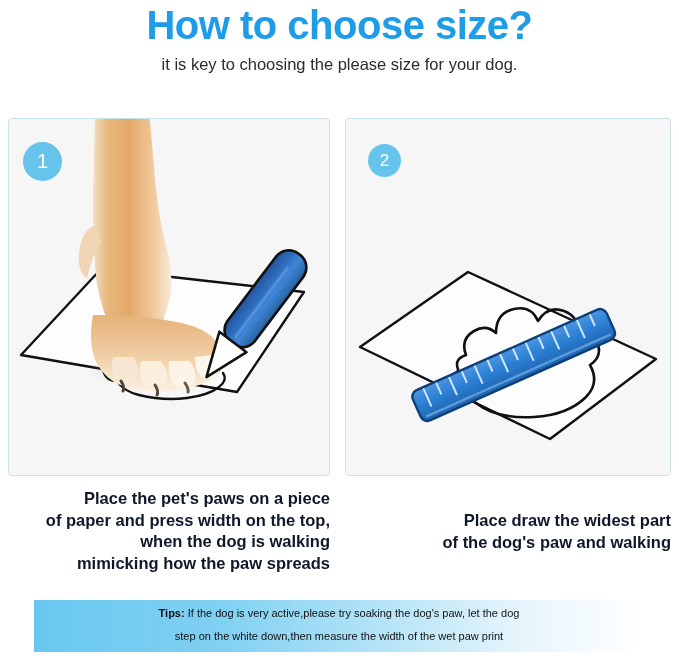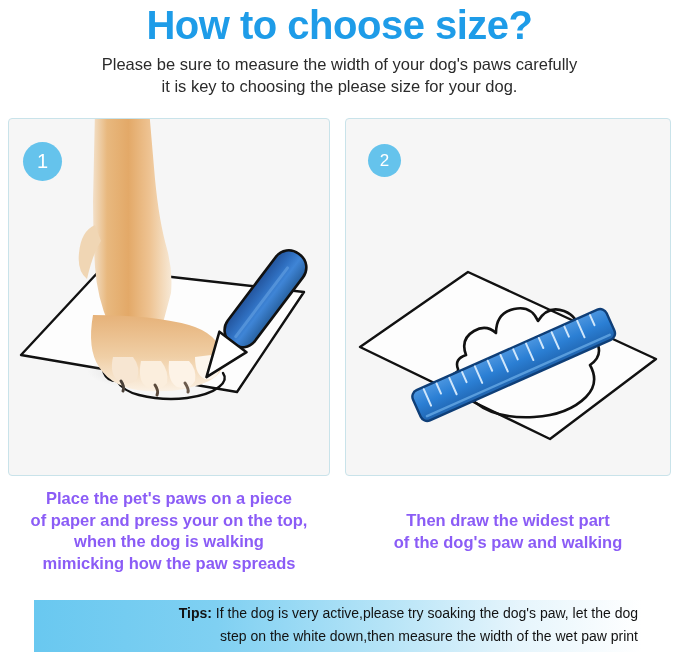--- a/index.html
+++ b/index.html
@@ -85,55 +85,54 @@
     width: 33px; height: 33px;
     line-height: 33px;
     font-size: 17px;
   }
 
   .scene { position: absolute; left: 0; top: 0; }
 
   
   .caption {
     position: absolute;
-    text-align: center;
+    text-align: right;
     font-weight: bold;
-    color: #8b5cf6;
+    color: #0f172a;
     font-size: 16.5px;
     line-height: 21.5px;
   }
   .caption span { display: block; }
   #caption-1 { left: 8px;  top: 488px; width: 322px; }
   #caption-2 { left: 345px; top: 510px; width: 326px; }
 
   
   #tips-box {
     position: absolute;
     left: 34px;
     top: 600px;
     width: 608px;
     padding: 2px 4px 4px 6px;
     box-sizing: border-box;
     background: linear-gradient(to right, #69c8f0 0%, #7fd0f2 30%, #b6e4f7 58%, #e6f5fc 80%, #ffffff 100%);
-    font-size: 14px;
+    font-size: 11px;
     line-height: 23px;
     color: #121212;
-    text-align: right;
+    text-align: center;
   }
   #tips-line-1 { display: block; white-space: nowrap; }
   #tips-line-2 { display: block; white-space: nowrap; }
   #tips-label { font-weight: bold; }
 </style>
 </head>
 <body>
 
 <div id="header">
   <h1 id="page-title">How to choose size?</h1>
   <p id="subtitle">
-    <span>Please be sure to measure the width of your dog's paws carefully</span>
     <span>it is key to choosing the please size for your dog.</span>
   </p>
 </div>
 
 <div class="panel" id="panel-1">
   <div class="panel-inner">
 
     <svg class="scene" width="320" height="356" viewBox="0 0 320 356">
       <defs>
         <linearGradient id="furGrad" x1="0" y1="0" x2="1" y2="0">
@@ -238,26 +237,26 @@
         <line x1="68" y1="260" x2="268" y2="260" stroke="#6fb2ec" stroke-width="2.5" stroke-linecap="round" opacity="0.7"></line>
       </g>
     </svg>
 
   </div>
   <div class="step-badge" id="badge-2">2</div>
 </div>
 
 <div class="caption" id="caption-1">
   <span>Place the pet's paws on a piece</span>
-  <span>of paper and press your on the top,</span>
+  <span>of paper and press width on the top,</span>
   <span>when the dog is walking</span>
   <span>mimicking how the paw spreads</span>
 </div>
 
 <div class="caption" id="caption-2">
-  <span>Then draw the widest part</span>
+  <span>Place draw the widest part</span>
   <span>of the dog's paw and walking</span>
 </div>
 
 <div id="tips-box">
   <span id="tips-line-1"><span id="tips-label">Tips:</span><span> If the dog is very active,please try soaking the dog's paw,  let the dog</span></span>
   <span id="tips-line-2">step on the white down,then measure the width of the wet paw print</span>
 </div>
 
 </body></html>

